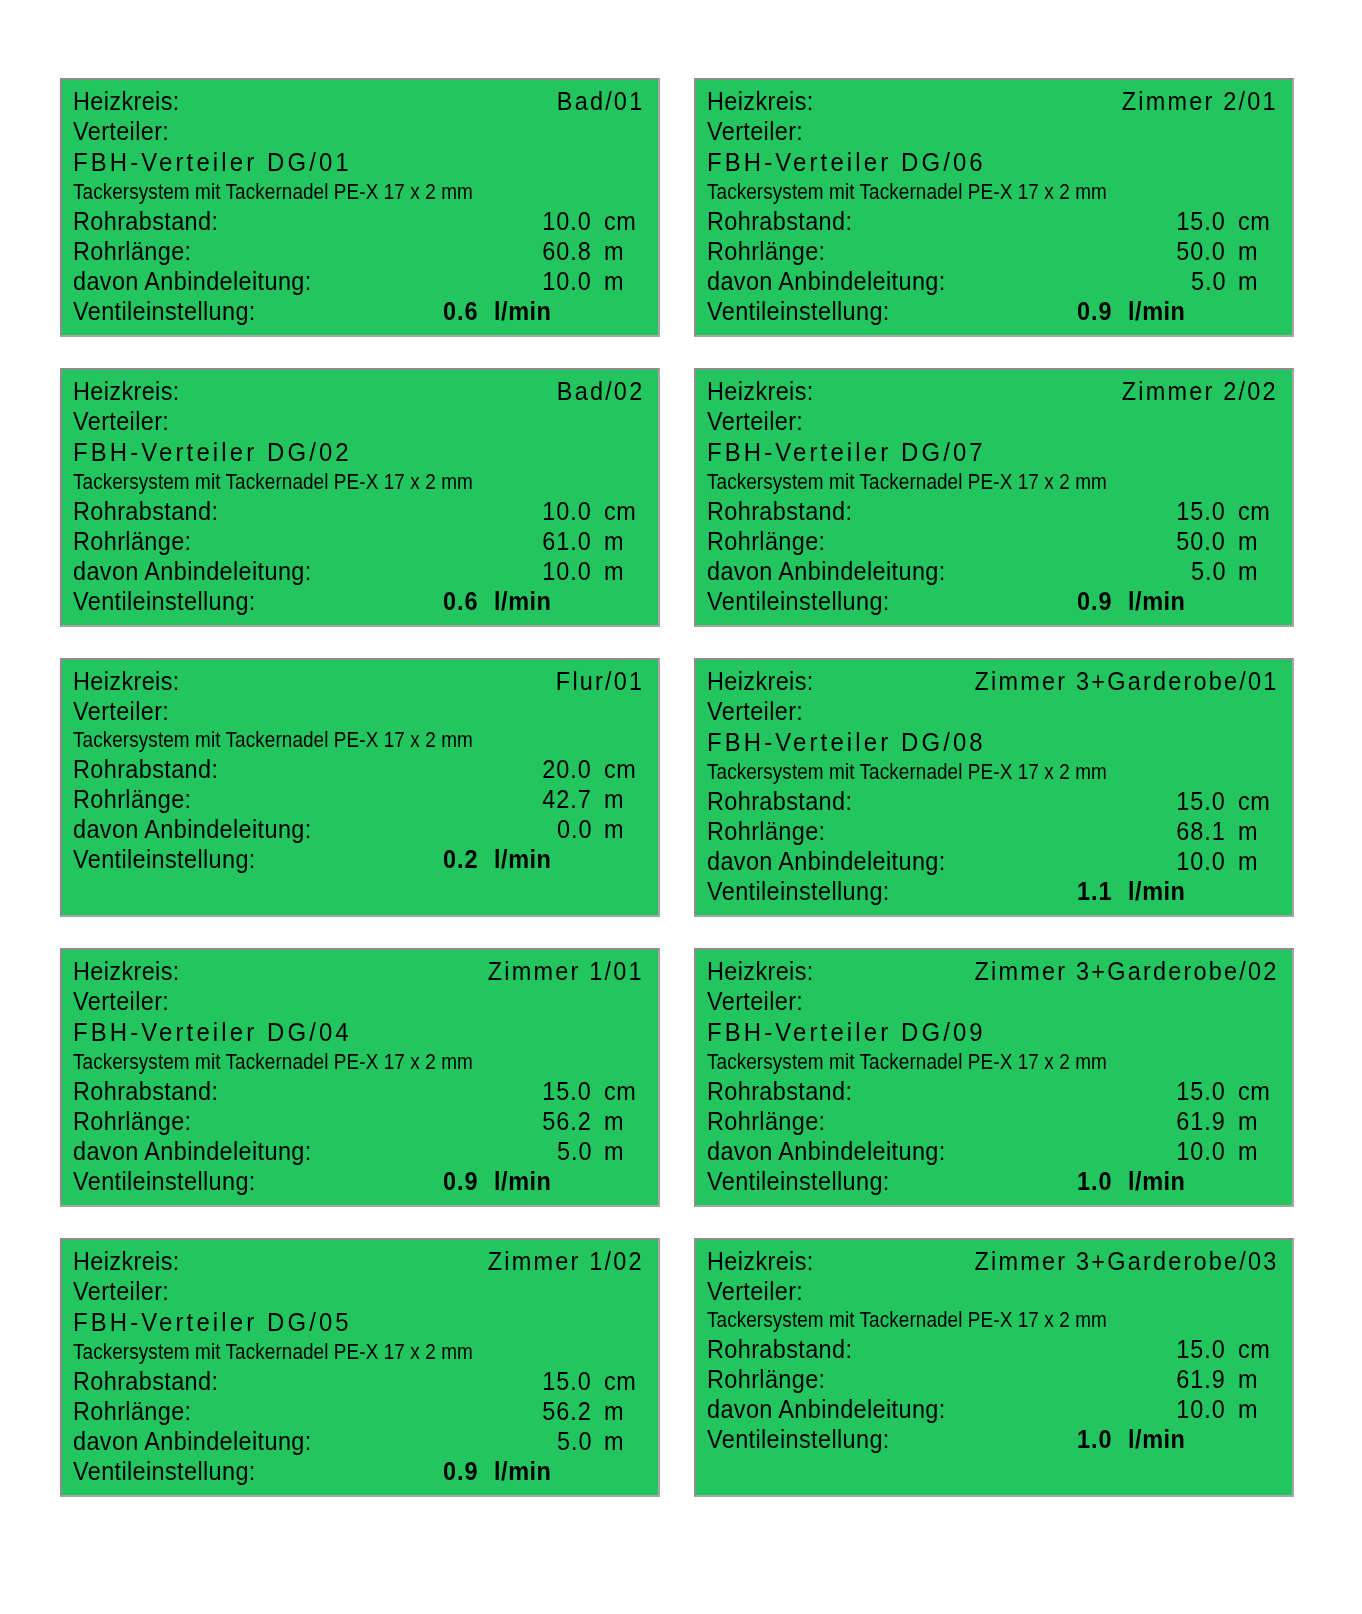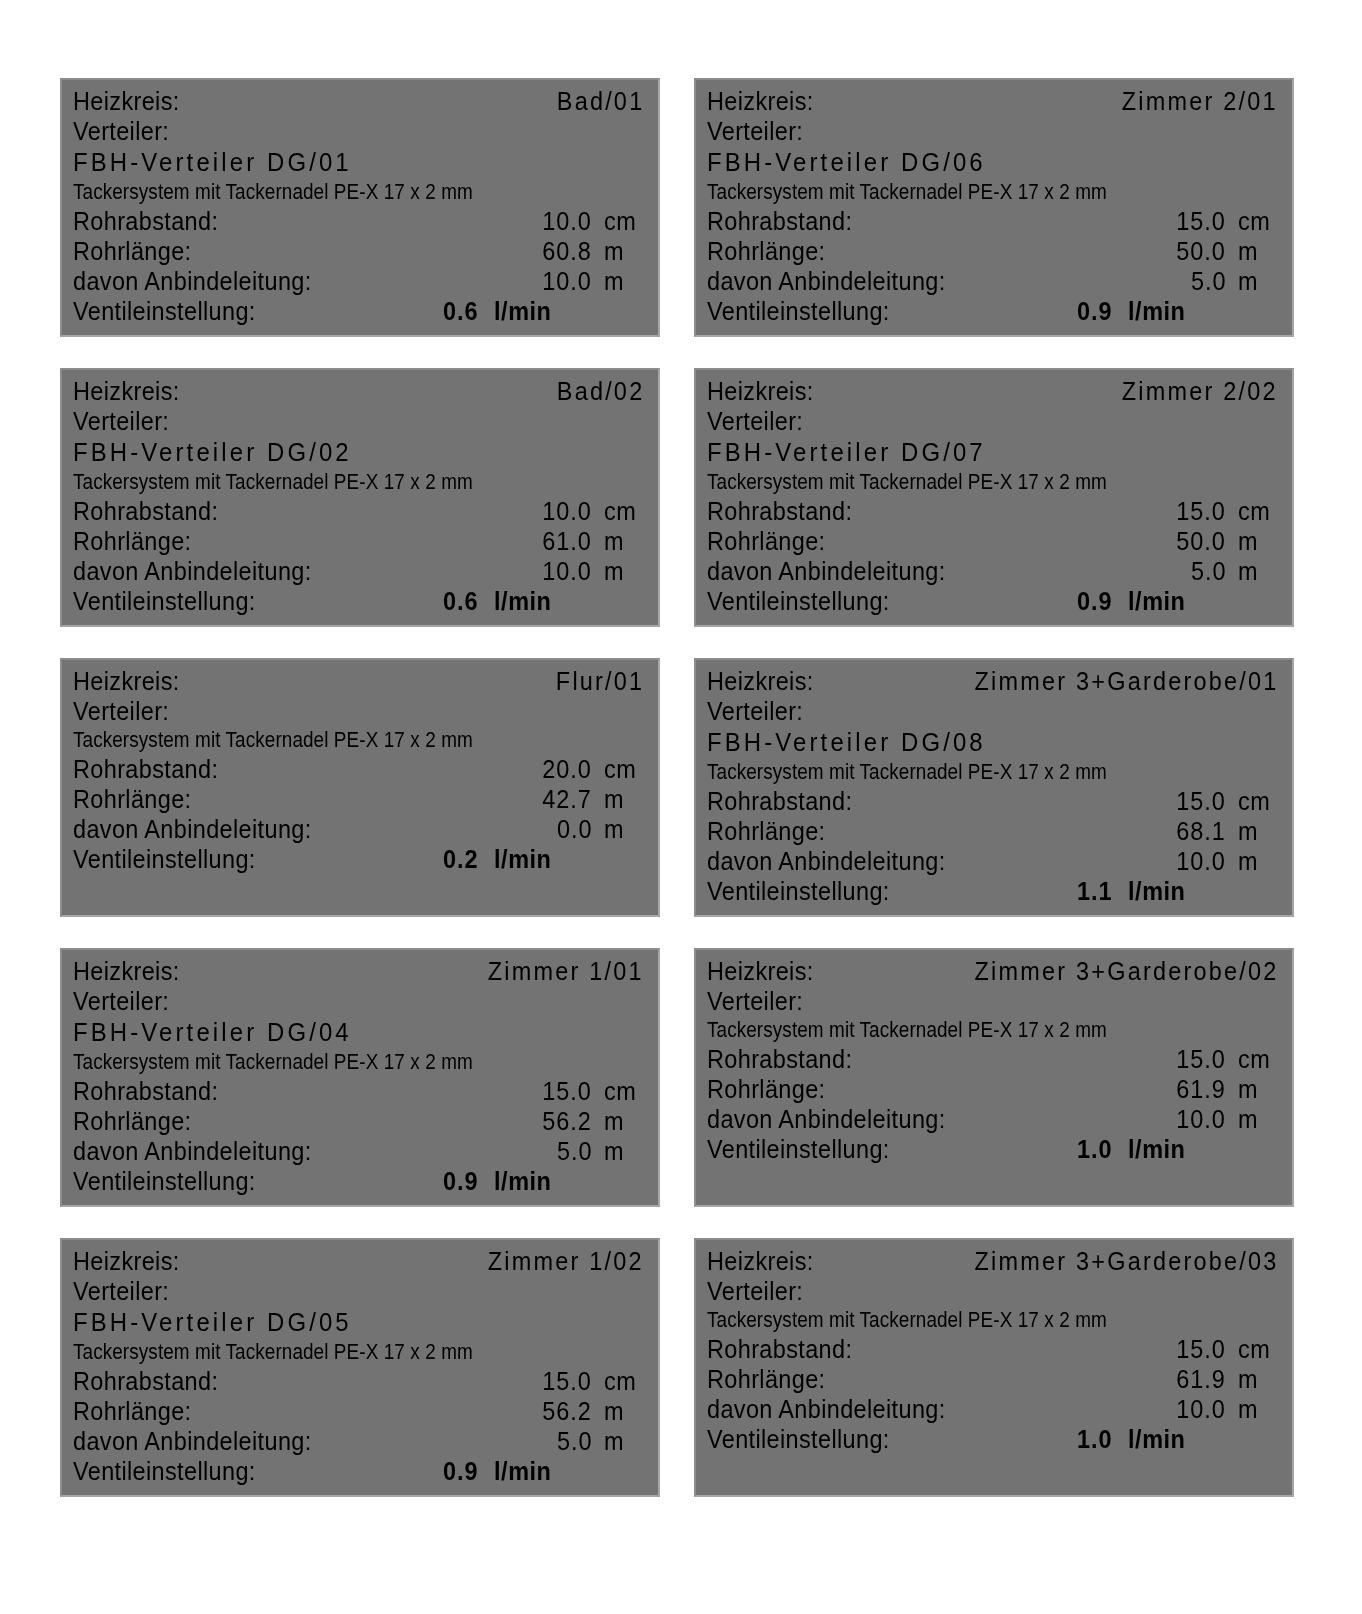--- a/index.html
+++ b/index.html
@@ -28,21 +28,21 @@
     column-gap: 34px;
     row-gap: 31px;
   }
 
   .circuit-card {
     border: 2px solid #9a9a9a;
     border-top-color: #8d8d8d;
     border-left-color: #8d8d8d;
     border-right-color: #a6a6a6;
     border-bottom-color: #a6a6a6;
-    background: #737373;
+    background: #22c55e;
     box-sizing: border-box;
     padding: 6px 12px 4px 11px;
     overflow: hidden;
   }
 
   .row {
     display: flex;
     align-items: baseline;
     height: 30px;
     line-height: 30px;
@@ -457,20 +457,23 @@
   </div>
 
   <div class="circuit-card">
     <div class="row row-name">
       <span class="label">Heizkreis:</span>
       <span class="value">Zimmer 3+Garderobe/02</span>
     </div>
     <div class="row row-verteiler">
       <span class="label">Verteiler:</span>
     </div>
+    <div class="row row-distributor">
+      <span class="value">FBH-Verteiler DG/09</span>
+    </div>
     <div class="row row-system">
       <span class="value">Tackersystem mit Tackernadel PE-X 17 x 2 mm</span>
     </div>
     <div class="row row-measure row-spacing">
       <span class="label">Rohrabstand:</span>
       <span class="meas-right unit-short">
         <span class="num">15.0</span>
         <span class="unit">cm</span>
       </span>
     </div>

